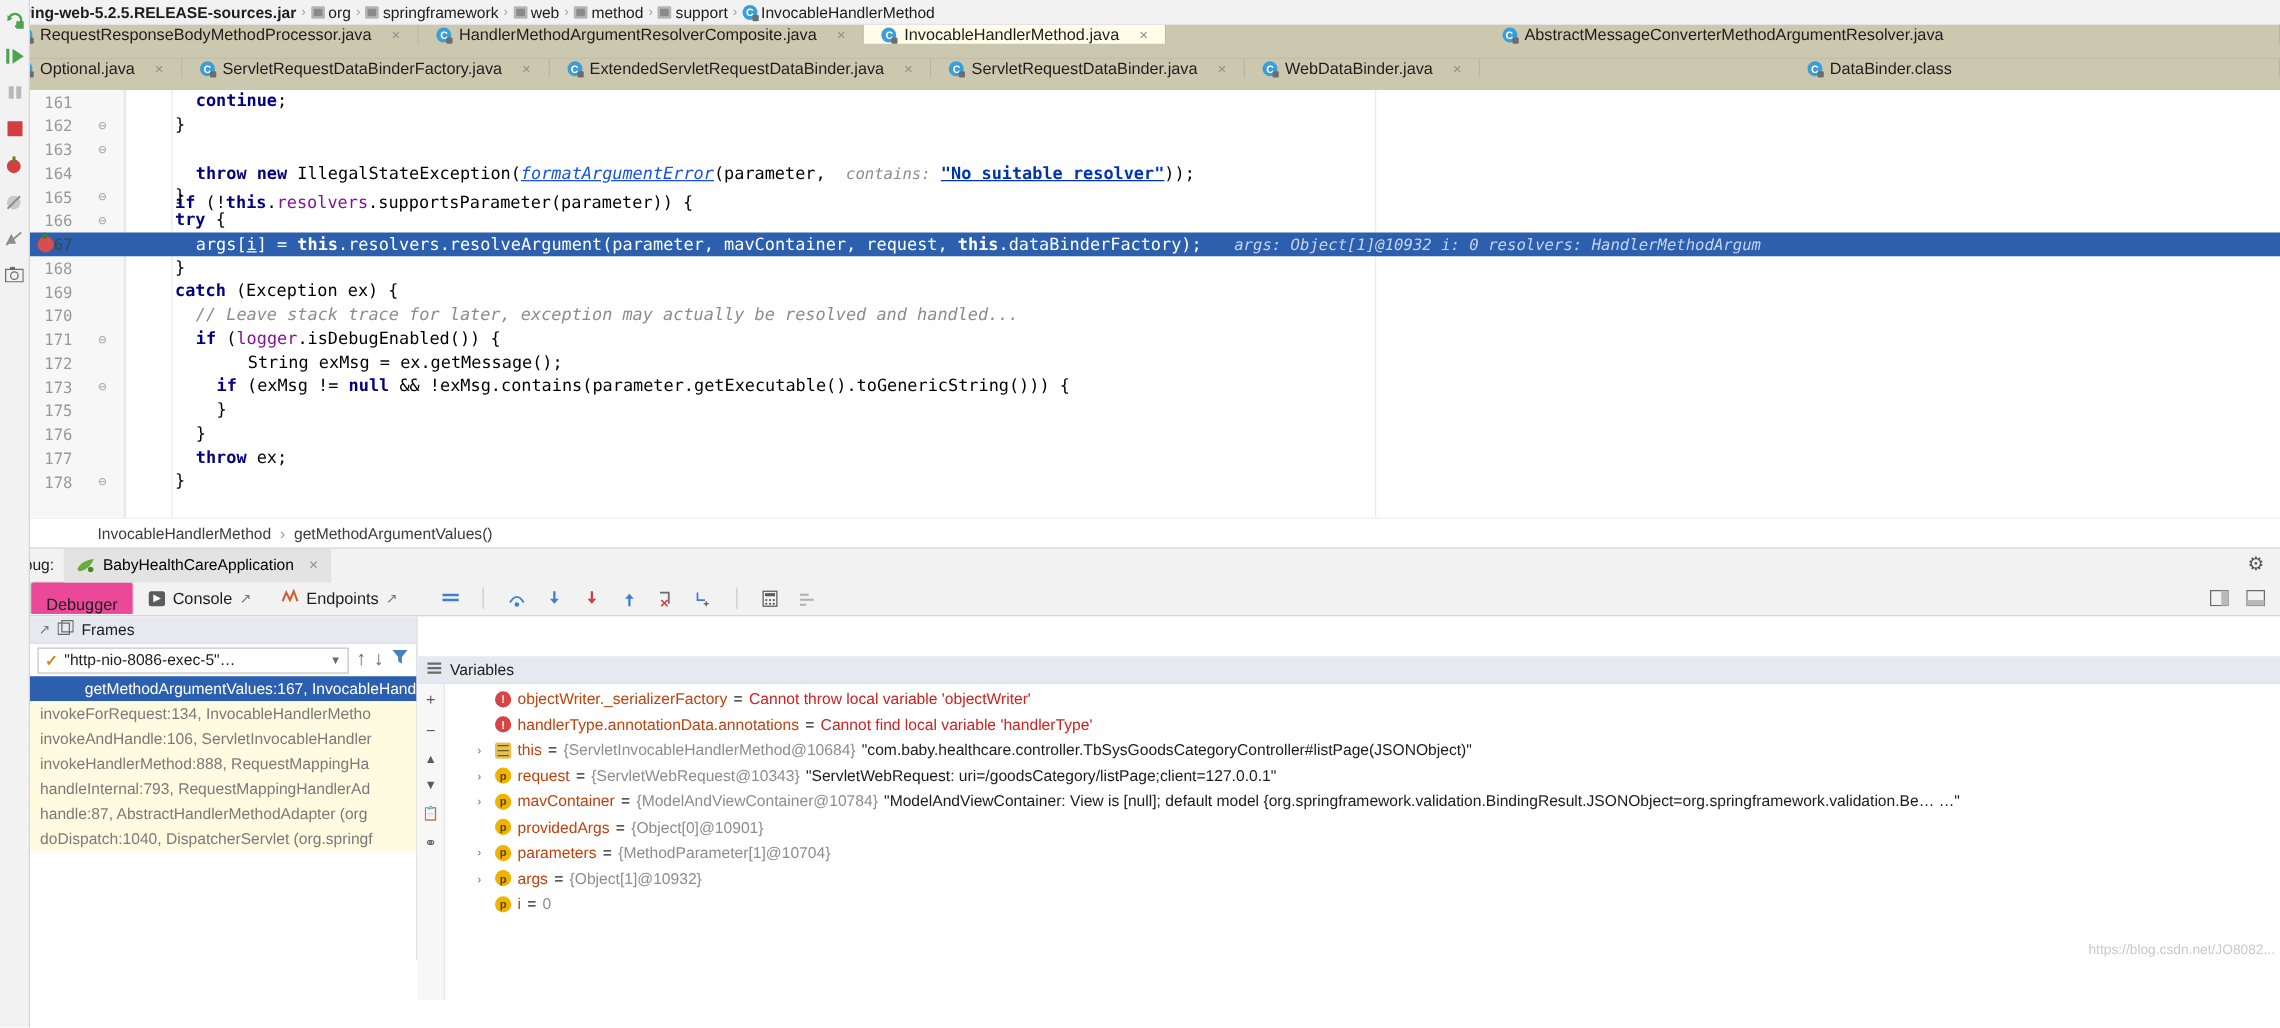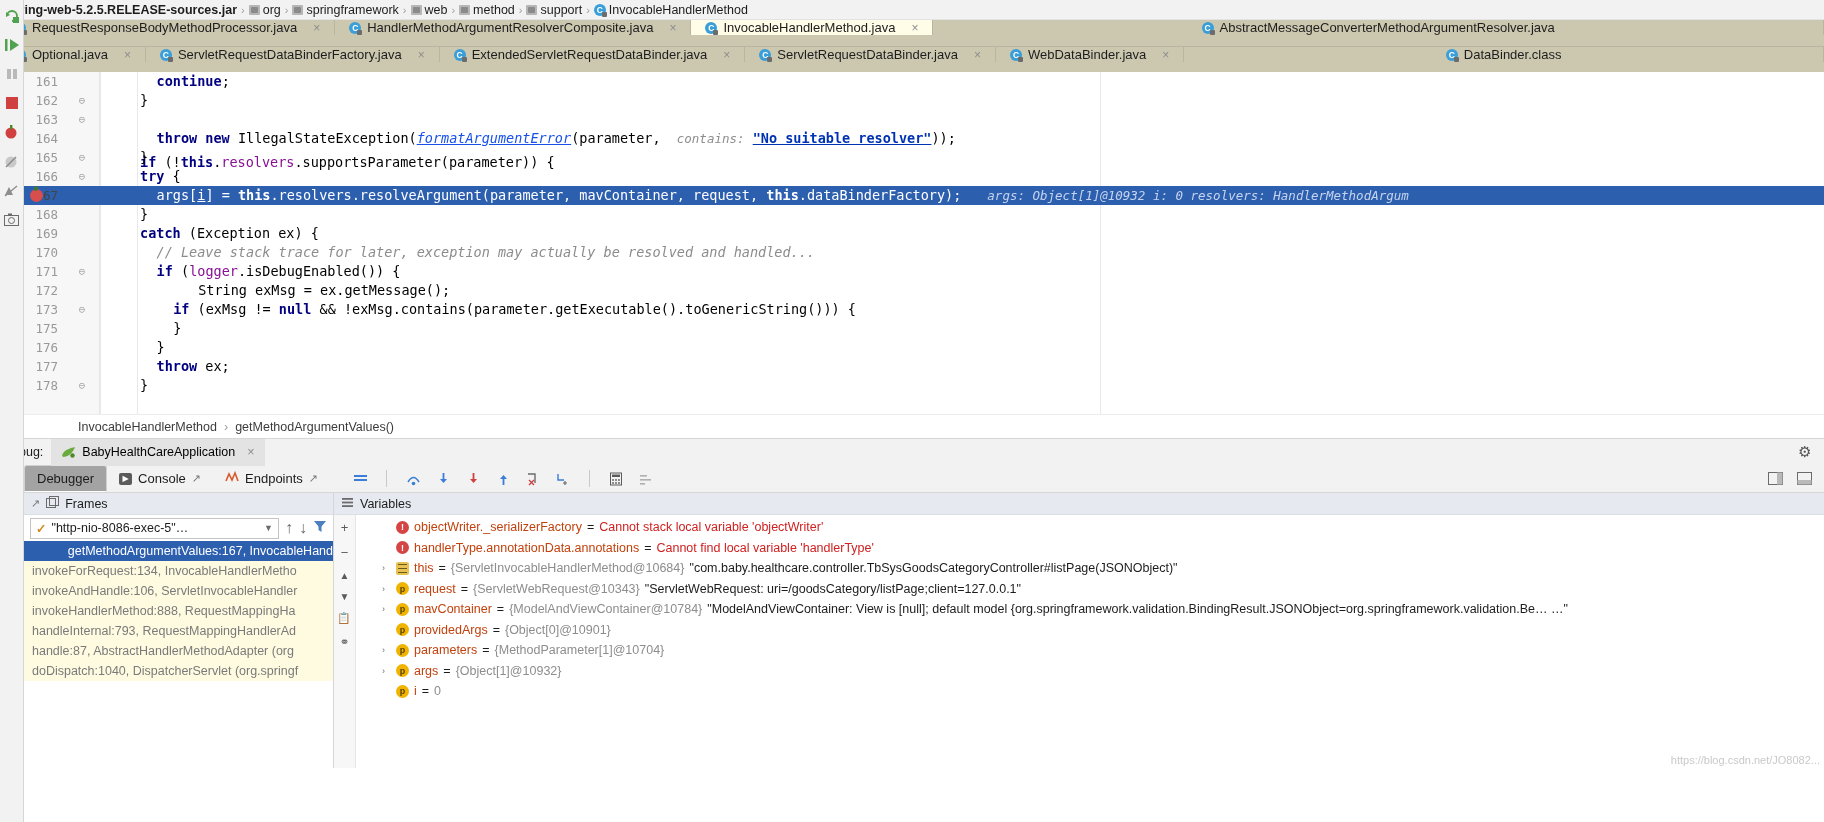--- a/index.html
+++ b/index.html
@@ -72,27 +72,27 @@
   
   .debug-header{height:27px;background:#f2f2f2;display:flex;align-items:center;
     border-top:1px solid #d6d6d6;font-size:12.5px;padding-left:3px;position:relative;}
   .debug-label{color:#1c1c1c;padding-right:8px;}
   .run-chip{display:flex;align-items:center;gap:6px;background:#e3e3e3;height:27px;padding:0 10px;}
   .gear{position:absolute;right:10px;top:5px;width:16px;height:16px;color:#555;font-size:15px;line-height:16px;}
 
   .debug-tabs{height:28px;background:#f2f2f2;display:flex;align-items:stretch;
     border-bottom:1px solid #d6d6d6;padding-left:24px;}
   .dtab{display:flex;align-items:center;gap:6px;padding:0 12px;font-size:13px;color:#1c1c1c;}
-  .dtab.active{background:#a3a3a3;border:1px solid #d0d0d0;border-bottom-color:#fff;border-radius:3px 3px 0 0;}
+  .dtab.active{background:#ec4899;border:1px solid #d0d0d0;border-bottom-color:#fff;border-radius:3px 3px 0 0;align-items:flex-end;}
   .dtools{display:flex;align-items:center;gap:14px;margin-left:22px;}
   .divi{width:1px;height:17px;background:#c9c9c9;margin:0 4px;}
 
   .panes{display:flex;height:275px;}
   .pane-left{width:310px;border-right:1px solid #d6d6d6;background:#fff;position:relative;}
-  .pane-right{flex:1;background:#fff;position:relative;}
+  .pane-right{flex:1;background:#fff;position:relative;margin-top:32px;}
   .pane-title{height:22px;background:#e6e9ef;display:flex;align-items:center;gap:6px;
     padding-left:7px;font-size:12.5px;color:#1c1c1c;border-bottom:1px solid #dadfe6;}
   .thread-row{height:26px;display:flex;align-items:center;gap:6px;padding:3px 6px;}
   .thread-sel{flex:1;height:21px;border:1px solid #c4c4c4;background:#fff;display:flex;
     align-items:center;gap:5px;padding:0 5px;font-size:12.5px;color:#1c1c1c;}
   .frames-list{font-size:12.5px;}
   .frame{height:20px;line-height:20px;padding-left:8px;color:#1c1c1c;white-space:nowrap;overflow:hidden;}
   .frame.sel{background:#2d5faf;color:#fff;text-align:right;}
   .frame.lib{background:#fffbe0;color:#7a7a7a;}
 
@@ -525,21 +525,21 @@
         <span style="font-size:10px;">▼</span>
         <span style="font-size:11px;">📋</span>
         <span style="font-size:12px;">⚭</span>
       </div>
       <div class="vars" id="varslist" style="flex:1;">
           <div class="vrow">
             <span class="arrow"></span>
             <span class="badge b-err">!</span>
             <span class="vname">objectWriter._serializerFactory</span>
             <span style="color: rgb(28, 28, 28);">=</span>
-            <span class="verr">Cannot stack local variable 'objectWriter'</span>
+            <span class="verr">Cannot throw local variable 'objectWriter'</span>
           </div>
           <div class="vrow">
             <span class="arrow"></span>
             <span class="badge b-err">!</span>
             <span class="vname">handlerType.annotationData.annotations</span>
             <span style="color: rgb(28, 28, 28);">=</span>
             <span class="verr">Cannot find local variable 'handlerType'</span>
           </div>
           <div class="vrow">
             <span class="arrow">›</span>

